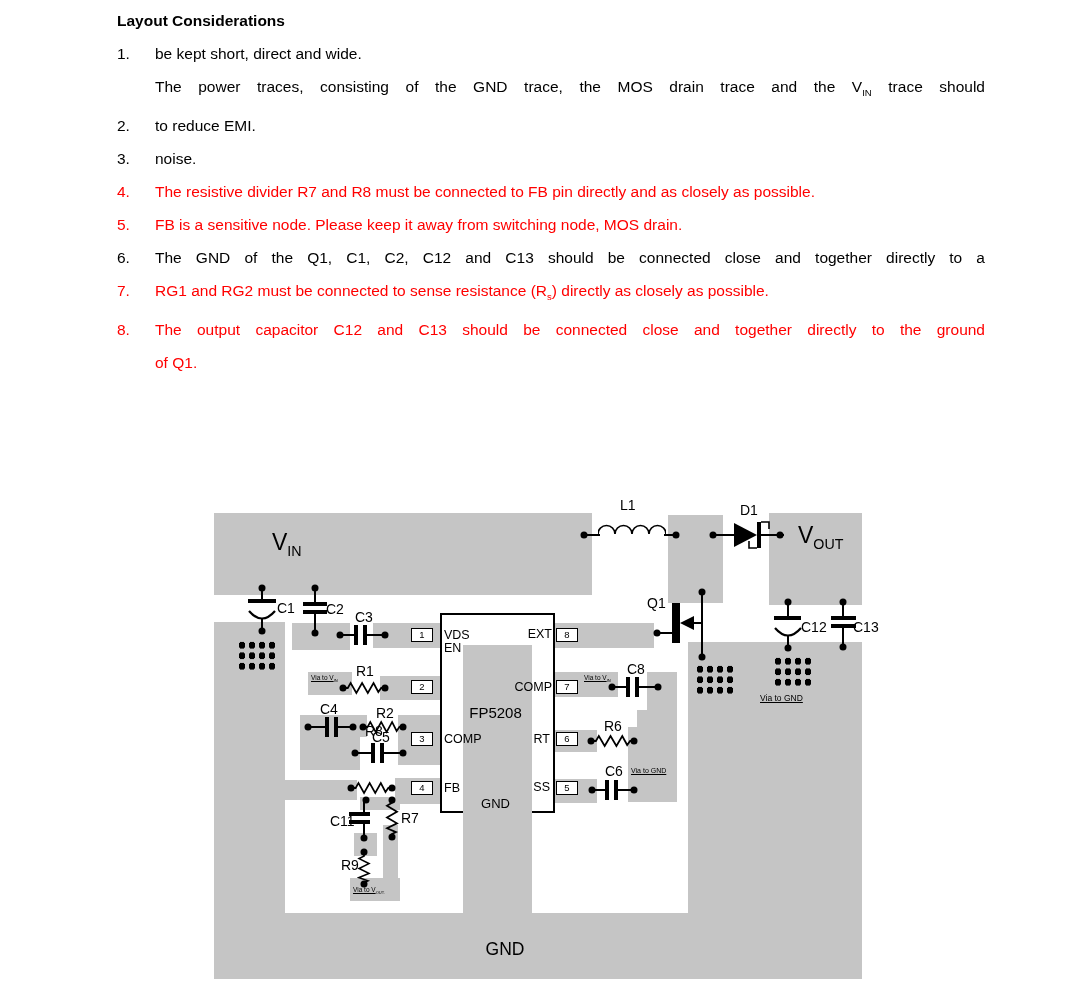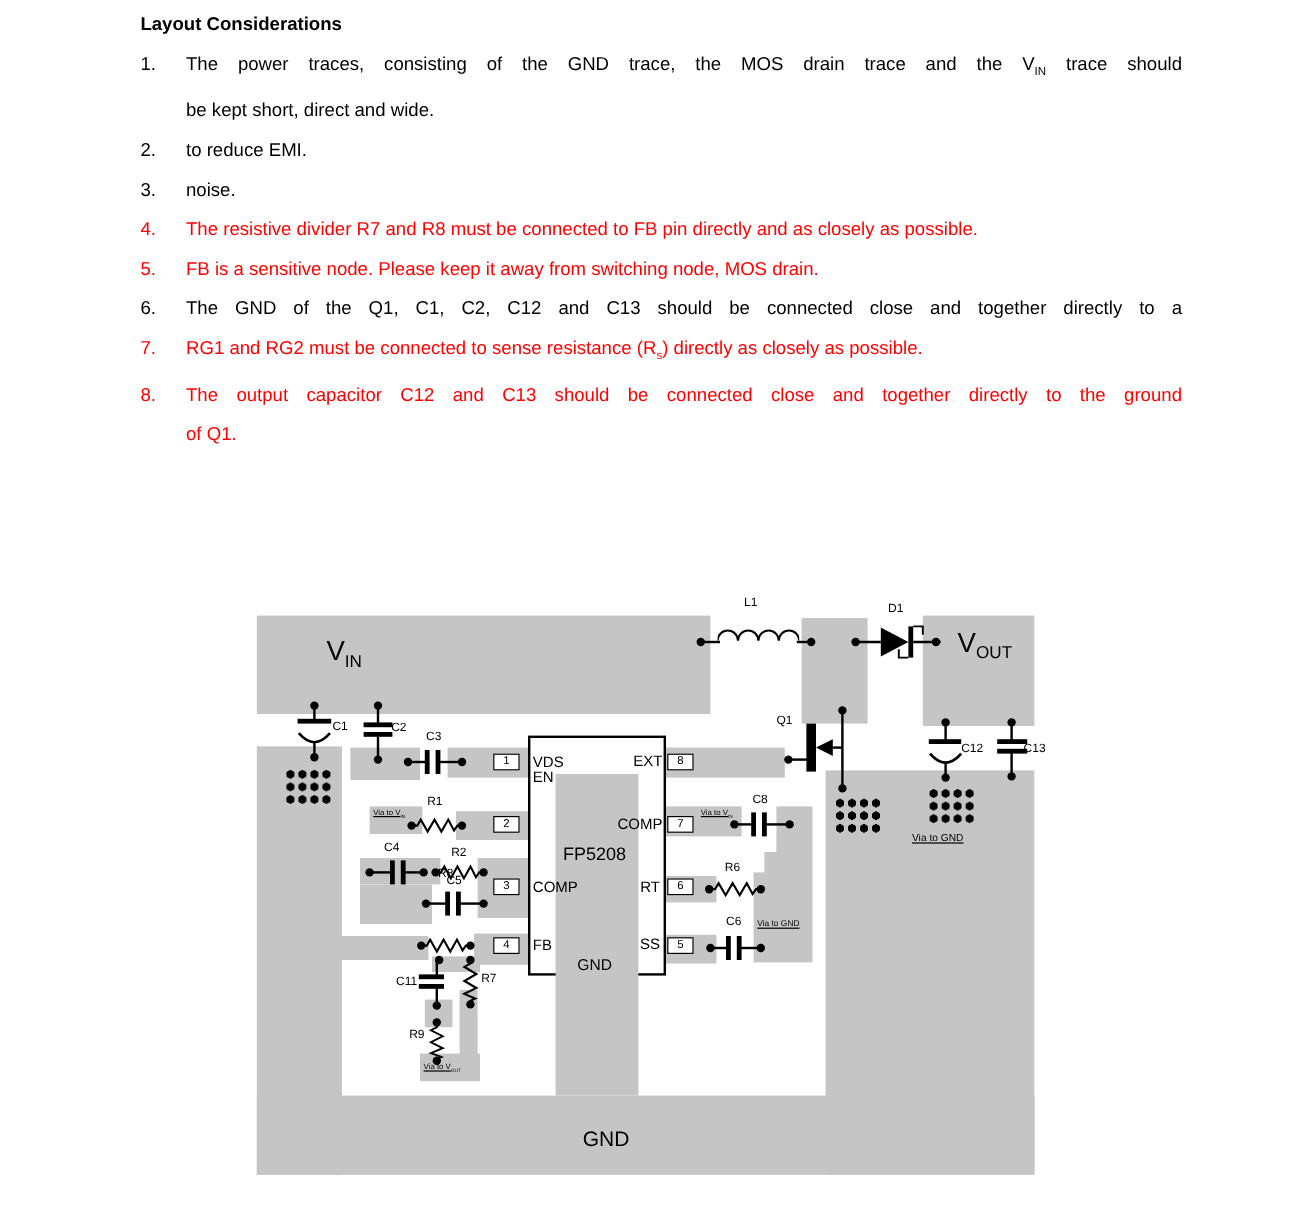--- a/index.html
+++ b/index.html
@@ -17,40 +17,40 @@
   
   .cu{position:absolute;background:var(--copper,#c5c5c5);z-index:1;}
   .cu3{z-index:3;}
   .wire{position:absolute;background:#000;z-index:4;}
   .dot{position:absolute;width:7px;height:7px;border-radius:50%;background:#000;z-index:5;transform:translate(-50%,-50%);}
   .plate{position:absolute;background:#000;z-index:4;}
   .sym{position:absolute;z-index:4;}
   .icbox{position:absolute;left:440px;top:613px;width:111px;height:196px;background:#fff;border:2px solid #000;z-index:2;}
   .pinbox{position:absolute;width:20px;height:12px;background:#fff;border:1.5px solid #000;z-index:5;
           display:flex;align-items:center;justify-content:center;font-size:9.5px;line-height:1;}
-  .lbl{position:absolute;font-size:10px;line-height:1;white-space:nowrap;z-index:6;}
+  .lbl{position:absolute;font-size:14px;line-height:1;white-space:nowrap;z-index:6;}
   .pinname{position:absolute;font-size:12.5px;line-height:1;white-space:nowrap;z-index:6;}
   .vlbl{position:absolute;font-size:6.5px;line-height:1;white-space:nowrap;z-index:6;text-decoration:underline;}
   .biglbl{position:absolute;font-size:23px;line-height:1;white-space:nowrap;z-index:6;}
   .grid{position:absolute;z-index:4;
         background-image:radial-gradient(circle,#000 3.3px,transparent 3.5px);
         background-size:10px 10.5px;}
 </style>
 </head>
 <body>
 
 <div class="page">
 
   <div class="doc">
     <div class="doc-heading">Layout Considerations</div>
     <div>
         <div class="li">
           <span class="num">1.</span>
+          <div class="ln"><span>be kept short, direct and wide.</span></div>
           <div class="ln just"><span>The power traces, consisting of the GND trace, the MOS drain trace and the V</span><sub>IN</sub><span> trace should</span></div>
-          <div class="ln"><span>be kept short, direct and wide.</span></div>
         </div>
         <div class="li">
           <span class="num">2.</span>
           <div class="ln"><span>to reduce EMI.</span></div>
         </div>
         <div class="li">
           <span class="num">3.</span>
           <div class="ln"><span>noise.</span></div>
         </div>
         <div class="li red">

